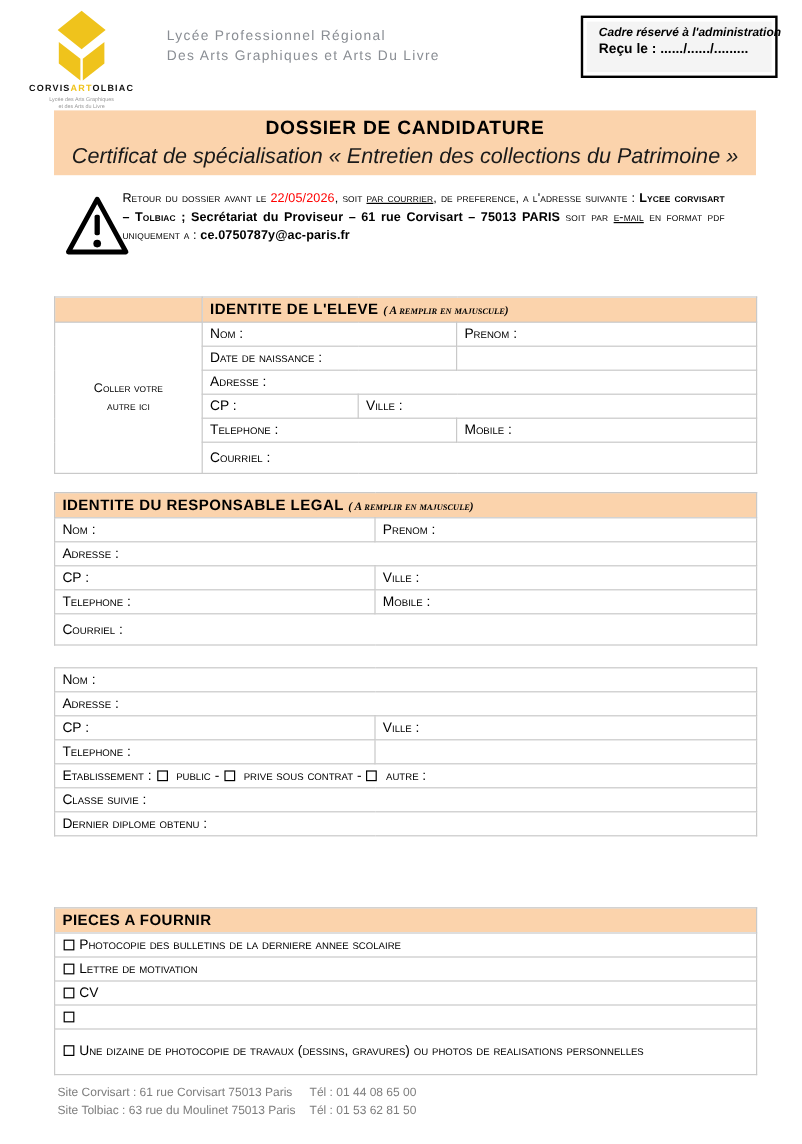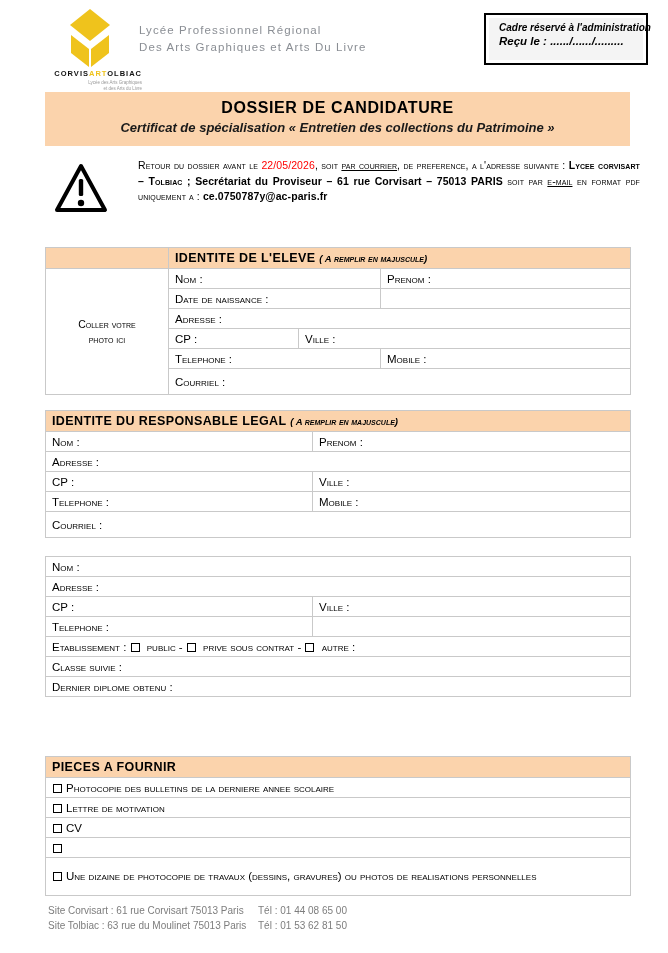--- a/index.html
+++ b/index.html
@@ -4,71 +4,71 @@
 <style>
   * { margin:0; padding:0; box-sizing:border-box; }
   html,body { background:#fff; }
   body {
     width:668px; height:953px; position:relative;
     font-family:"Liberation Sans", sans-serif; color:#000;
     overflow:hidden;
   }
 
   
-  .logo-wrap { position:absolute; left:38px; top:8px; width:104px; text-align:right; }
+  .logo-wrap { position:absolute; left:16px; top:8px; width:104px; text-align:center; }
   .logo-svg { display:block; margin:0 auto; }
   .brand { font-size:7.5px; font-weight:bold; letter-spacing:1px; color:#111; margin-top:1px; white-space:nowrap; }
   .brand .accent { color:#EFC31C; }
   .tagline { font-size:4.5px; color:#999; line-height:6px; margin-top:2px; }
   .school-name {
     position:absolute; left:139px; top:22px;
     font-size:11.5px; letter-spacing:1.1px; color:#8a8e94; line-height:17px;
   }
   .admin-box {
     position:absolute; left:484px; top:13px; width:164px; height:52px;
     border:2.5px solid #000; background:#fff; padding:3px;
   }
   .admin-inner { background:#f4f4f4; width:100%; height:100%; padding:4px 8px 0 10px; }
   .admin-title { font-size:10px; font-weight:bold; white-space:nowrap;font-style:italic; }
-  .admin-recu { font-size:11.5px; font-weight:bold; margin-top:2px; white-space:nowrap;font-style:italic; }
+  .admin-recu { font-size:11.5px; font-weight:bold; margin-top:2px; white-space:nowrap; }
 
   
   .banner {
     position:absolute; left:45px; top:92px; width:585px; height:54px;
     background:#FBD3AC; text-align:center; padding-top:7px;
   }
   .banner-title { font-size:16px; font-weight:bold; letter-spacing:0.6px; }
-  .banner-sub { font-size:13px; font-style:italic; margin-top:3px; color:#1a1a1a;font-weight:bold; }
+  .banner-sub { font-size:18px; font-style:italic; margin-top:3px; color:#1a1a1a; }
 
   
   .notice { position:absolute; left:45px; top:158px; width:585px; }
   .warn-icon { position:absolute; left:8px; top:4px; }
   .notice-text {
-    margin-left:93px; width:502px; text-align:justify;
+    margin-left:57px; width:502px; text-align:justify;
     font-size:10.5px; line-height:15.5px; font-variant:small-caps;
     letter-spacing:0.1px;
   }
   .red { color:#FF0000; }
   .u { text-decoration:underline; }
   .b { font-weight:bold; }
   .plain { font-variant:normal; }
 
   
   table { border-collapse:collapse; table-layout:fixed; position:absolute; left:45px; width:585px; }
   td {
     border:1px solid #c9c9c9; padding:1px 6px; height:20px;
     font-size:11.5px; font-variant:small-caps; vertical-align:middle;
     overflow:hidden; white-space:nowrap;
   }
   td.wrap { white-space:normal; }
   .sec-hdr td {
     background:#FBD3AC; font-variant:normal; font-weight:bold;
     font-size:12.5px; letter-spacing:0.4px; height:21px;
   }
-  .sec-hdr .note { font-weight:bold; font-style:italic; font-size:9.5px; font-variant:small-caps; letter-spacing:0; }
+  .sec-hdr .note { font-weight:bold; font-style:italic; font-size:9.5px; font-variant:small-caps; letter-spacing:0;font-family:Liberation Serif, serif; }
   .photo-cell { text-align:center; font-size:10.5px; line-height:15px; vertical-align:middle; }
   .tbl-eleve { top:247px; }
   .tbl-resp  { top:410px; }
   .tbl-etab  { top:556px; }
   .tbl-pieces{ top:756px; }
   .tall { height:26px; }
   .cbx {
     display:inline-block; width:9px; height:9px;
     border:1.5px solid #000; vertical-align:-1px; margin:0 4px 0 1px;
     background:#fff;
@@ -128,21 +128,21 @@
       <col style="width:250px">
     </colgroup>
   <tbody>
       <tr class="sec-hdr">
     <td></td>
     <td colspan="3"><span>IDENTITE DE L'ELEVE</span> <span class="note">( A remplir en majuscule)</span></td>
   </tr>
   <tr>
     <td class="photo-cell" rowspan="6">
       <div>Coller votre</div>
-      <div>photo ici</div>
+      <div>autre ici</div>
     </td>
     <td colspan="2">Nom :</td>
     <td>Prenom :</td>
   </tr>
   <tr>
     <td colspan="2">Date de naissance :</td>
     <td></td>
   </tr>
   <tr>
         <td colspan="3">Adresse :</td>

